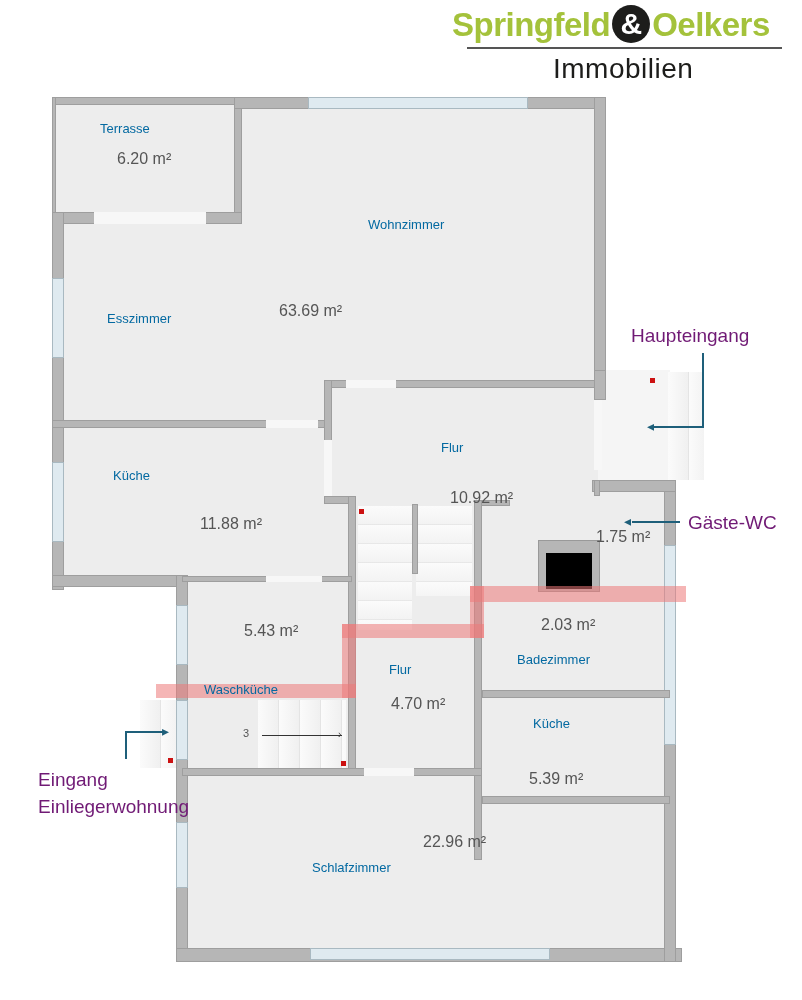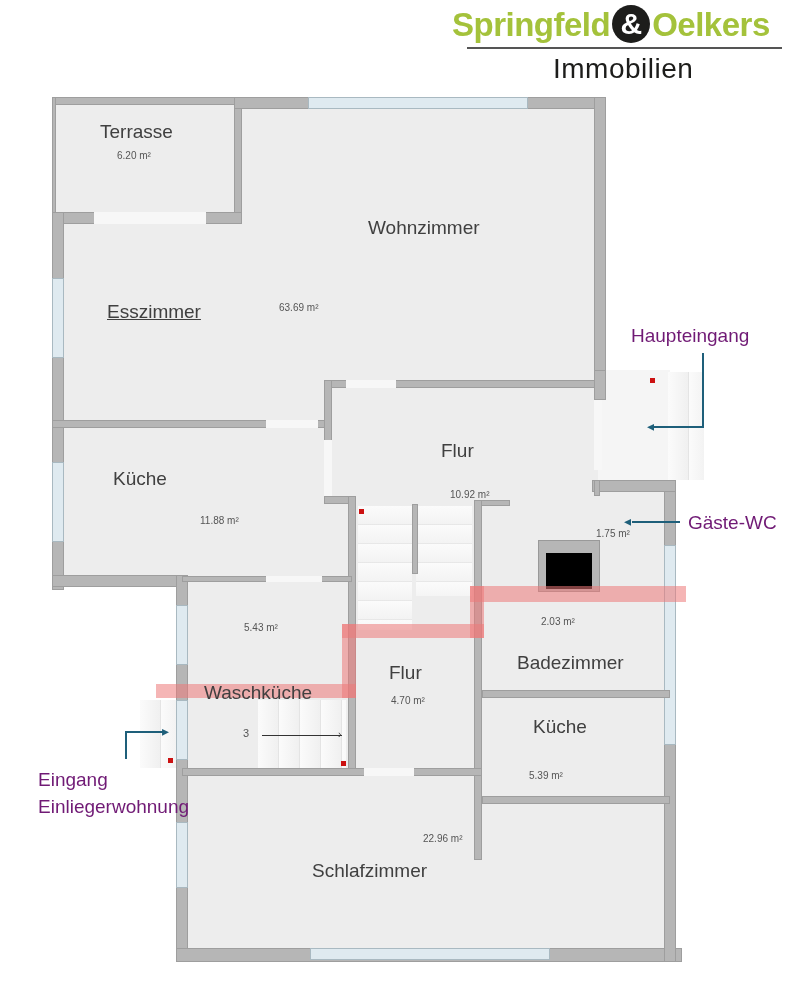--- a/index.html
+++ b/index.html
@@ -6,22 +6,22 @@
   body{width:802px;height:1000px;position:relative;overflow:hidden;font-family:"Liberation Sans",sans-serif;}
   .abs{position:absolute;}
   .logo-top{position:absolute;left:452px;top:6px;font-size:33px;font-weight:bold;color:#a4c23b;letter-spacing:-0.5px;white-space:nowrap;}
   .logo-amp{display:inline-block;width:38px;height:38px;border-radius:50%;background:#1d1d1b;color:#fff;text-align:center;line-height:38px;font-size:30px;vertical-align:middle;margin:0 2px;position:relative;top:-3px;}
   .logo-line{position:absolute;left:467px;top:47px;width:315px;height:2px;background:#555;}
   .logo-sub{position:absolute;left:553px;top:53px;font-size:28px;color:#1d1d1b;letter-spacing:0.5px;}
   .floor{position:absolute;background:#ededed;}
   .wall{position:absolute;background:#b6b6b6;border:1px solid #9e9e9e;box-sizing:border-box;}
   .win{position:absolute;background:#dfeaf0;border:1px solid #a9b9c1;box-sizing:border-box;}
   .door-gap{position:absolute;background:#f7f7f7;}
-  .room-name{position:absolute;font-size:19px;color:#404040;white-space:nowrap;}
-  .room-area{position:absolute;font-size:10px;color:#555;white-space:nowrap;}
+  .room-name{position:absolute;font-size:13px;color:#0369a1;white-space:nowrap;}
+  .room-area{position:absolute;font-size:16px;color:#555;white-space:nowrap;}
   .label{position:absolute;font-size:19px;color:#701a75;white-space:nowrap;}
   .stairs{position:absolute;background:repeating-linear-gradient(180deg,#fbfbfb 0,#f3f3f3 18px,#dcdcdc 19px);}
   .stairs-h{position:absolute;background:repeating-linear-gradient(90deg,#fbfbfb 0,#f0f0f0 20px,#d8d8d8 21px);}
   .red-band{position:absolute;background:rgba(236,120,120,0.55);}
   .red-dot{position:absolute;width:5px;height:5px;background:#cc1111;}
   .arrow-line{position:absolute;background:#1e5f7a;}
   .chimney{position:absolute;background:#b6b6b6;border:1px solid #999;box-sizing:border-box;}
   .chimney-inner{position:absolute;background:#000;}
 </style>
 </head>
@@ -102,21 +102,21 @@
 
   <div class="red-dot" style="left:650px;top:378px;"></div>
   <div class="red-dot" style="left:359px;top:509px;"></div>
   <div class="red-dot" style="left:168px;top:758px;"></div>
   <div class="red-dot" style="left:341px;top:761px;"></div>
 
   <div class="room-name" style="left:100px;top:121px;">Terrasse</div>
   <div class="room-area" style="left:117px;top:150px;">6.20 m²</div>
   <div class="room-name" style="left:368px;top:217px;">Wohnzimmer</div>
   <div class="room-area" style="left:279px;top:302px;">63.69 m²</div>
-  <div class="room-name" style="left:107px;top:301px;text-decoration:underline;">Esszimmer</div>
+  <div class="room-name" style="left:107px;top:311px;">Esszimmer</div>
   <div class="room-name" style="left:113px;top:468px;">Küche</div>
   <div class="room-area" style="left:200px;top:515px;">11.88 m²</div>
   <div class="room-name" style="left:441px;top:440px;">Flur</div>
   <div class="room-area" style="left:450px;top:489px;">10.92 m²</div>
   <div class="room-area" style="left:596px;top:528px;">1.75 m²</div>
   <div class="room-name" style="left:204px;top:637px;margin-top:45px;">Waschküche</div>
   <div class="room-area" style="left:244px;top:622px;">5.43 m²</div>
   <div class="room-name" style="left:517px;top:652px;">Badezimmer</div>
   <div class="room-area" style="left:541px;top:616px;">2.03 m²</div>
   <div class="room-name" style="left:389px;top:662px;">Flur</div>

